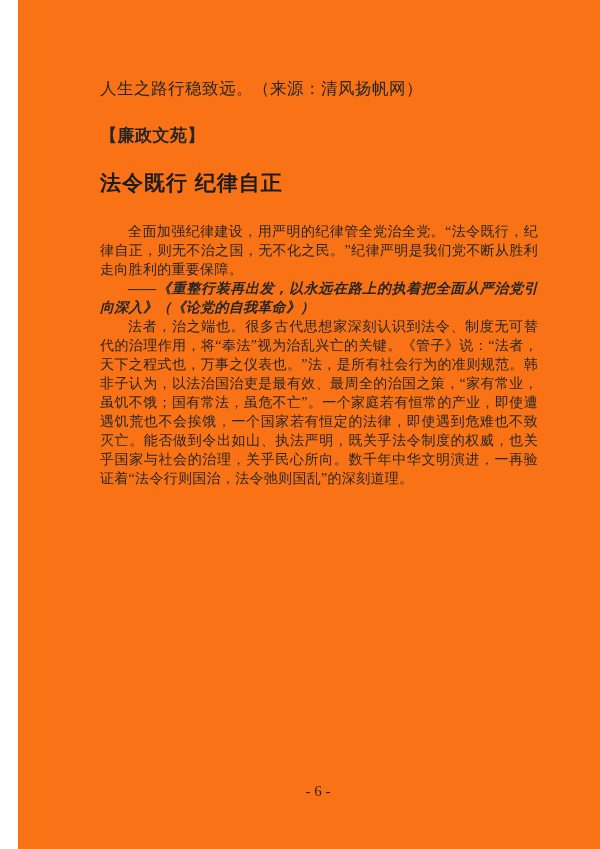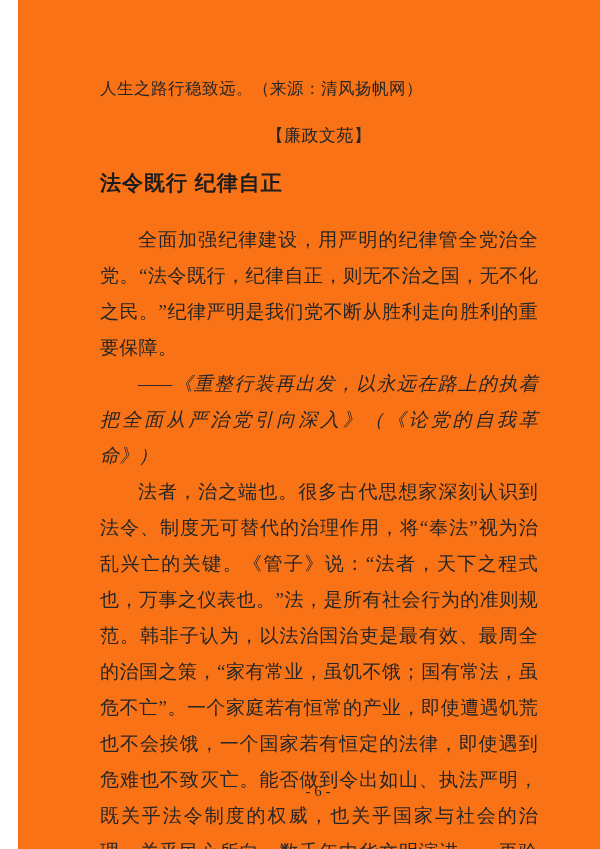--- a/index.html
+++ b/index.html
@@ -25,44 +25,44 @@
   }
   .lead-line {
     font-size: 16.5px;
     line-height: 25px;
     letter-spacing: 0.5px;
   }
   .section-heading {
     margin-top: 22px;
     font-size: 17px;
     line-height: 25px;
-    font-weight: normal;
+    font-weight: bold;
     letter-spacing: 0.5px;
-    text-align: center;
   }
   .article-title {
     margin-top: 20px;
     margin-bottom: 24px;
     font-family: "Liberation Sans", "DejaVu Sans", sans-serif;
     font-weight: bold;
     font-size: 21px;
     line-height: 30px;
     color: #1c1c1c;
     letter-spacing: 1px;
   }
   .body-para {
     margin: 0;
-    font-size: 19px;
-    line-height: 36px;
+    font-size: 14px;
+    line-height: 19px;
     text-align: justify;
     text-indent: 2em;
     letter-spacing: 0.3px;
   }
   .attribution {
     font-style: italic;
+    font-weight: bold;
   }
   .page-footer {
     position: absolute;
     left: 0;
     top: 781px;
     width: 600px;
     text-align: center;
     font-size: 15px;
     line-height: 20px;
     color: #262626;

